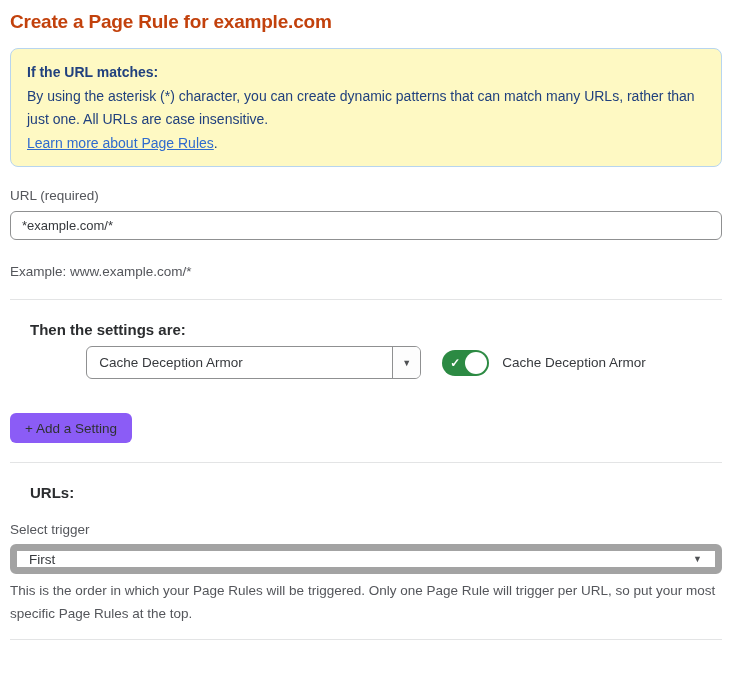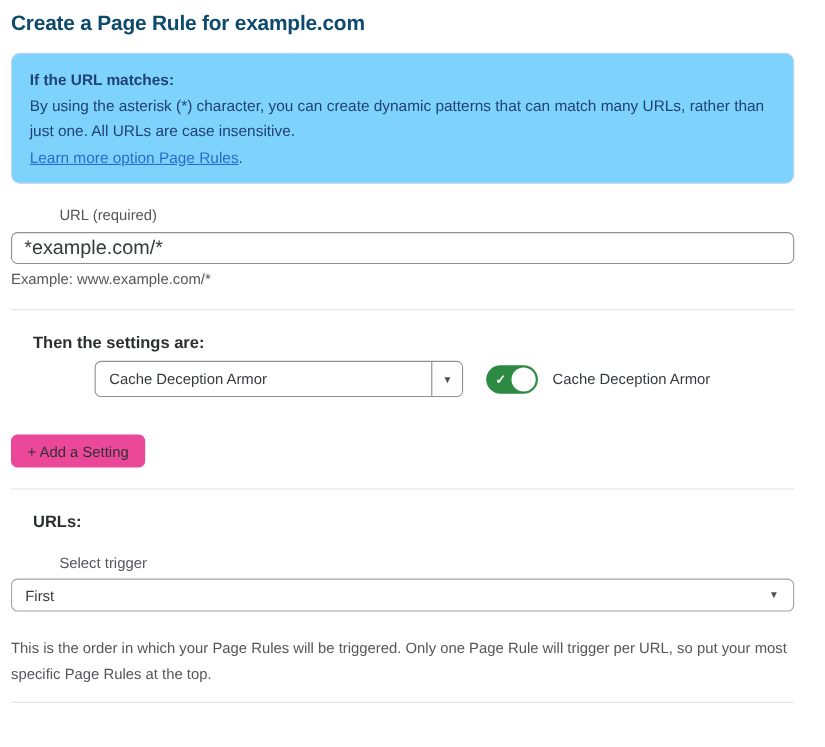--- a/index.html
+++ b/index.html
@@ -6,60 +6,59 @@
   html, body { background: #ffffff; }
   body {
     width: 750px; height: 679px;
     font-family: "Liberation Sans", sans-serif;
     color: #36393d;
     overflow: hidden;
   }
   .container { padding: 11px 28px 0 10px; width: 750px; }
 
   .page-title {
-    font-size: 19px; font-weight: bold; color: #0c4a6e;
+    font-size: 19px; font-weight: bold; color: #c2410c;
     letter-spacing: -0.2px;
   }
 
   .info-box {
     margin-top: 15px;
-    background: #7dd3fc;
+    background: #fef9c3;
     border: 1px solid #b7d5ef;
     border-radius: 8px;
     padding: 12px 16px 11px 16px;
     color: #21417e;
     font-size: 14px;
     line-height: 23.5px;
   }
   .info-box .info-heading { font-weight: bold; }
   .info-box a.info-link { color: #2f6bce; text-decoration: underline; cursor: pointer; }
 
   .field-label {
     margin-top: 21px;
     font-size: 13.5px;
     color: #54565b;
-    margin-left: 44px;
   }
 
   .text-input {
     margin-top: 8px;
     width: 712px; height: 29px;
     border: 1px solid #8f9091;
     border-radius: 6px;
     padding: 0 11px;
     font-family: "Liberation Sans", sans-serif;
-    font-size: 18px;
+    font-size: 13px;
     color: #36393d;
     background: #fff;
     display: block;
     outline: none;
   }
 
   .helper-text {
-    margin-top: 2px;
+    margin-top: 20px;
     font-size: 13.5px;
     color: #54565b;
     line-height: 23px;
   }
 
   .divider {
     border: none;
     border-top: 1px solid #e3e4e5;
     height: 0;
   }
@@ -146,59 +145,59 @@
     border: none;
     border-radius: 6px;
     font-family: "Liberation Sans", sans-serif;
     font-size: 13.5px;
     cursor: pointer;
     display: inline-flex;
     align-items: center;
     justify-content: center;
   }
   .btn-gray {
-    background: #ec4899;
+    background: #8b5cf6;
     color: #2f3133;
   }
   .add-setting-btn {
     margin-top: 34px;
     padding: 0 15px;
   }
 
   .order-select {
     margin-top: 7px;
     width: 712px; height: 30px;
-    border: 1px solid #a3a3a3;
+    border: 7px solid #a3a3a3;
     border-radius: 6px;
     background: #fff;
     display: flex;
     align-items: center;
     justify-content: space-between;
     padding: 0 13px 0 12px;
     font-size: 13.5px;
     color: #36393d;
     cursor: pointer;
   }
   .order-select .order-arrow {
     font-size: 9px;
     color: #4f5154;
   }
-  .order-helper { margin-top: 22px; width: 712px; }
+  .order-helper { margin-top: 5px; width: 712px; }
 </style>
 </head>
 <body>
 
 <div class="container">
 
   <h1 class="page-title">Create a Page Rule for example.com</h1>
 
   <div class="info-box">
     <div class="info-heading">If the URL matches:</div>
     <div class="info-body">By using the asterisk (*) character, you can create dynamic patterns that can match many URLs, rather than just one. All URLs are case insensitive.</div>
-    <div class="info-link-line"><a class="info-link">Learn more option Page Rules</a><span>.</span></div>
+    <div class="info-link-line"><a class="info-link">Learn more about Page Rules</a><span>.</span></div>
   </div>
 
   <div class="field-label">URL (required)</div>
   <input class="text-input" type="text" value="*example.com/*" style="">
   <div class="helper-text">Example: www.example.com/*</div>
 
   <hr class="divider d1">
 
   <div class="section-heading">Then the settings are:</div>
 

